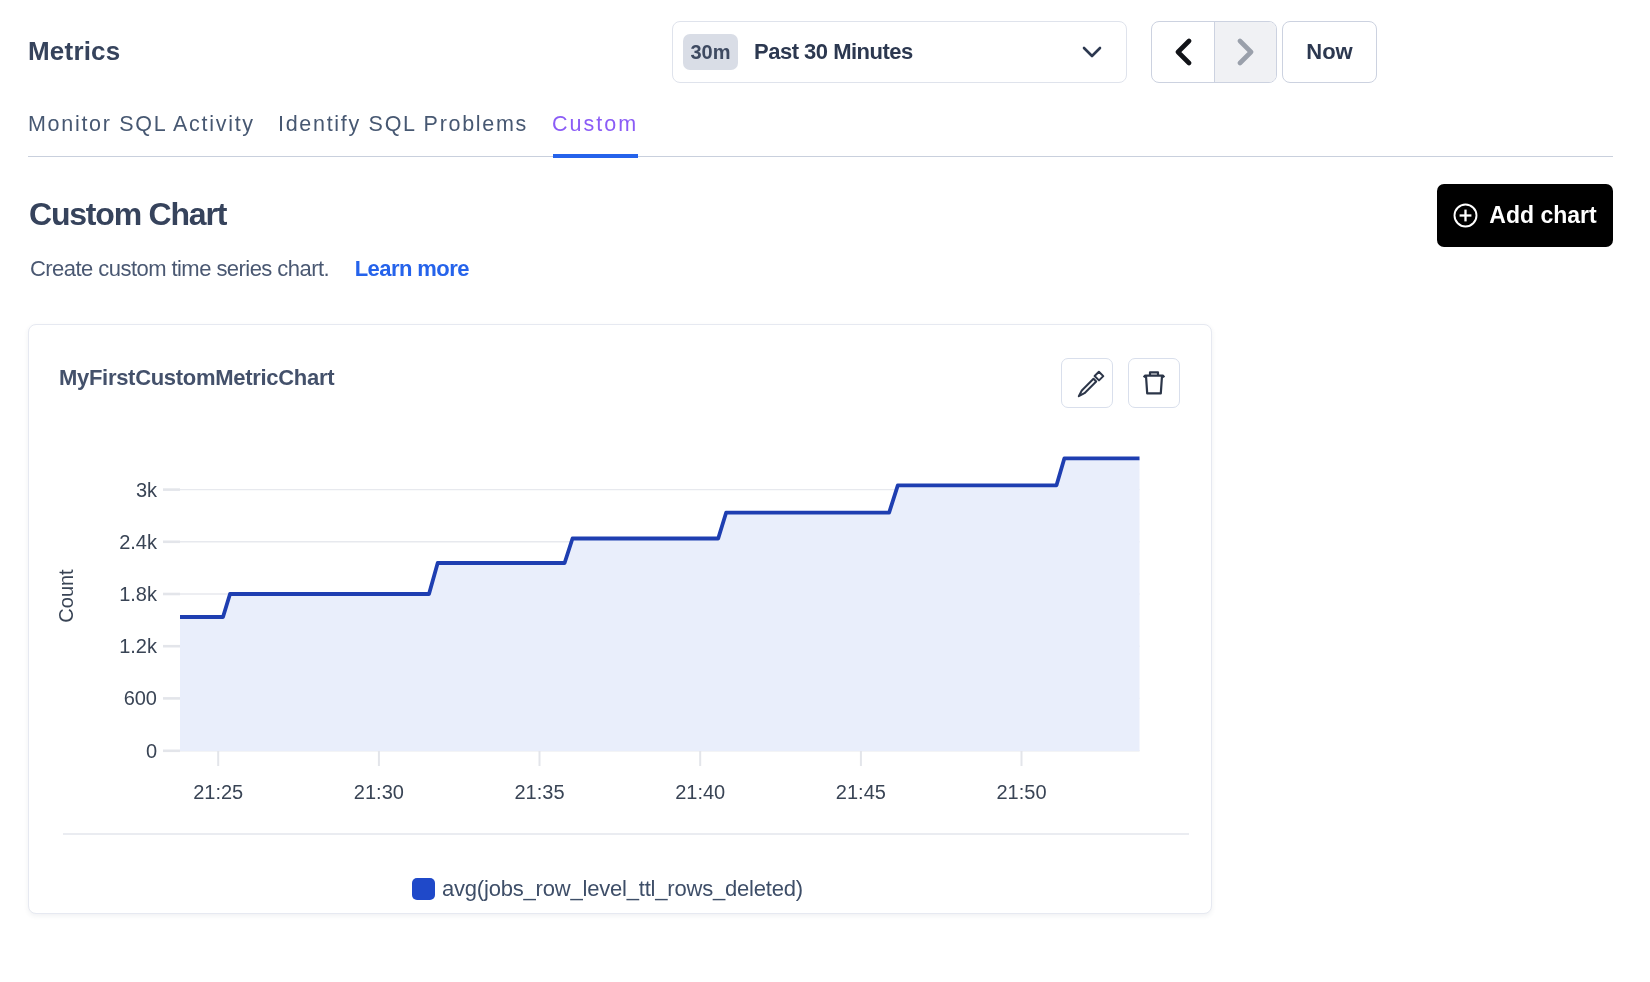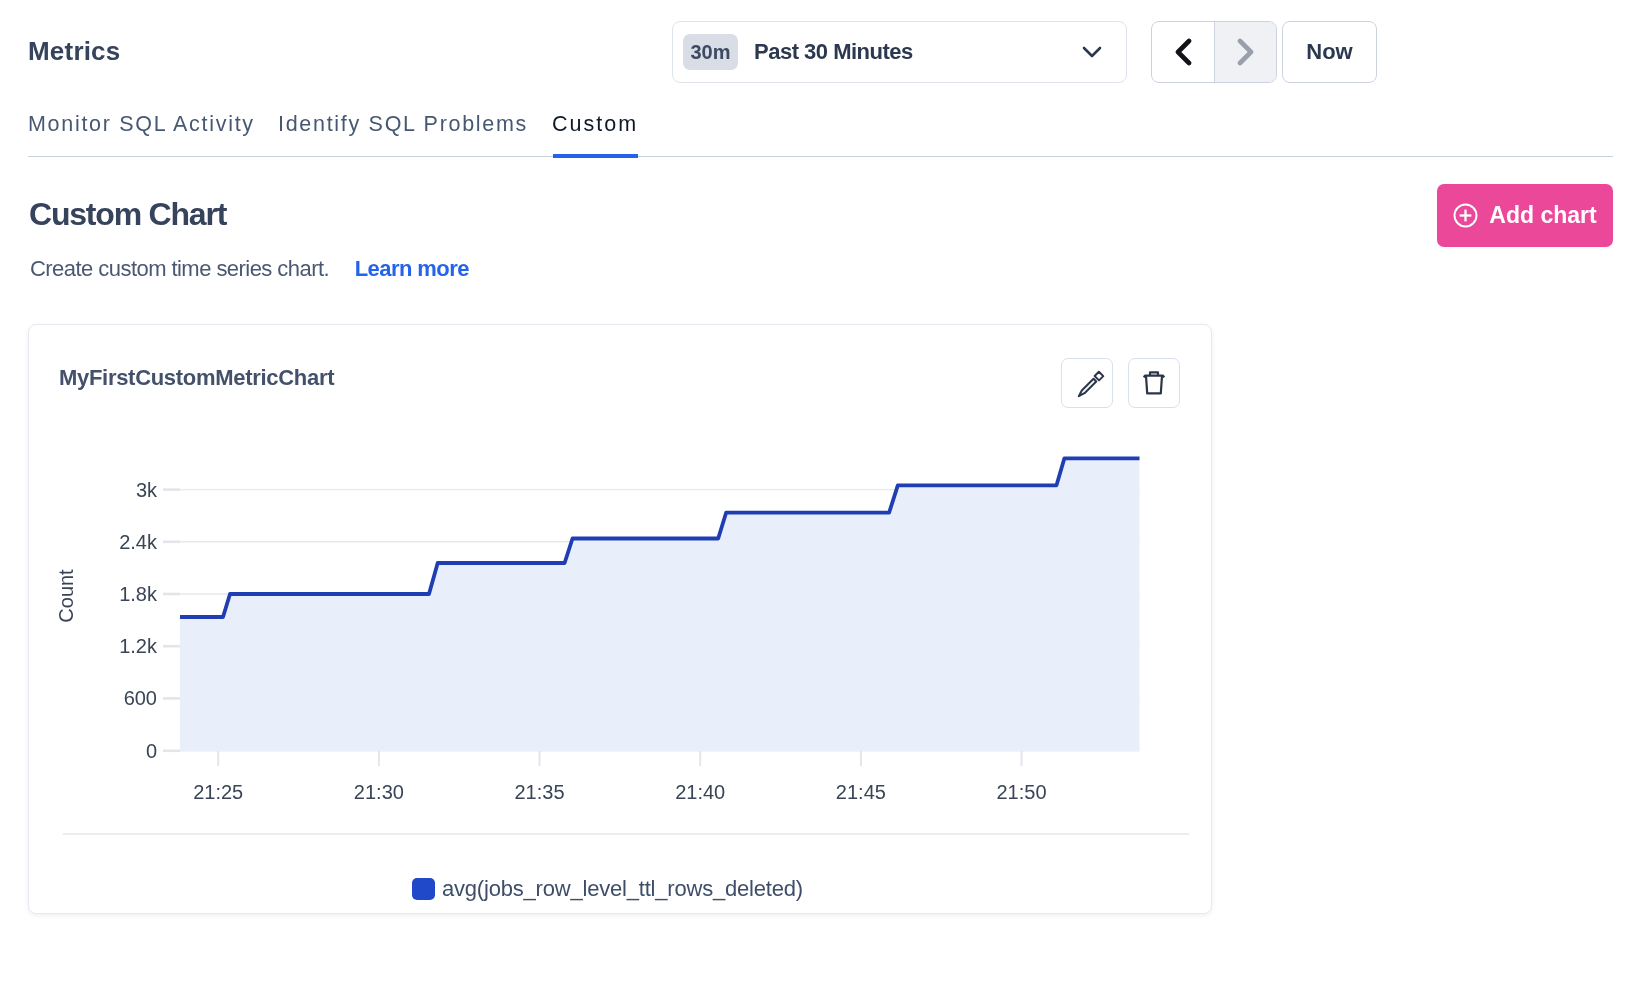--- a/index.html
+++ b/index.html
@@ -28,30 +28,30 @@
   #nowbtn { left:1282px; top:21px; width:95px; height:62px; border:1px solid #ccd2e0; border-radius:8px;
         background:#fff; display:flex; align-items:center; justify-content:center;
         font-size:22px; font-weight:700; color:#2c3850; }
 
   
   #tabs { left:0; top:112px; width:1650px; height:30px; font-size:21.5px; color:#475872; }
   #tabs .tab { position:absolute; top:0; white-space:nowrap; }
   #tabs .t1 { left:28px; letter-spacing:1.7px; }
   #tabs .t2 { left:278px; letter-spacing:1.7px;text-align:right; }
   #tabs .t3 { left:552px; letter-spacing:2.0px; }
-  #tabs .tab.active { color:#0f172a; }
+  #tabs .tab.active { color:#8b5cf6; }
   #tabline { left:28px; top:156px; width:1585px; height:1px; background:#c9d0dd; }
   #tabline-active { left:553px; top:154px; width:85px; height:4px; background:#2563eb; }
 
   
   #h-custom { left:29px; top:196px; font-size:32px; font-weight:700; color:#36435c; letter-spacing:-1.2px; }
   #subtitle { left:30px; top:256px; font-size:22px; color:#4a5872; letter-spacing:-0.55px; }
   #subtitle a { color:#2563eb; font-weight:700; text-decoration:none;margin-left:20px; }
 
-  #addchart { left:1437px; top:184px; width:176px; height:63px; background:#ec4899; border-radius:7px;
+  #addchart { left:1437px; top:184px; width:176px; height:63px; background:#000000; border-radius:7px;
         display:flex; align-items:center; justify-content:center; color:#fff; }
   #addchart .txt { font-size:23px; font-weight:700; margin-left:11px; }
 
   
   #card { left:28px; top:324px; width:1184px; height:590px; background:#fff;
         border:1px solid #e6e9f1; border-radius:8px;
         box-shadow:0 2px 5px rgba(38,52,88,0.07); }
   #card-title { left:30px; top:40px; font-size:22px; font-weight:700; color:#44516b; letter-spacing:-0.3px; }
   .iconbtn { top:33px; width:52px; height:50px; position:absolute; border:1px solid #d9dfec; border-radius:7px;
         background:#fff; display:flex; align-items:center; justify-content:center; }

